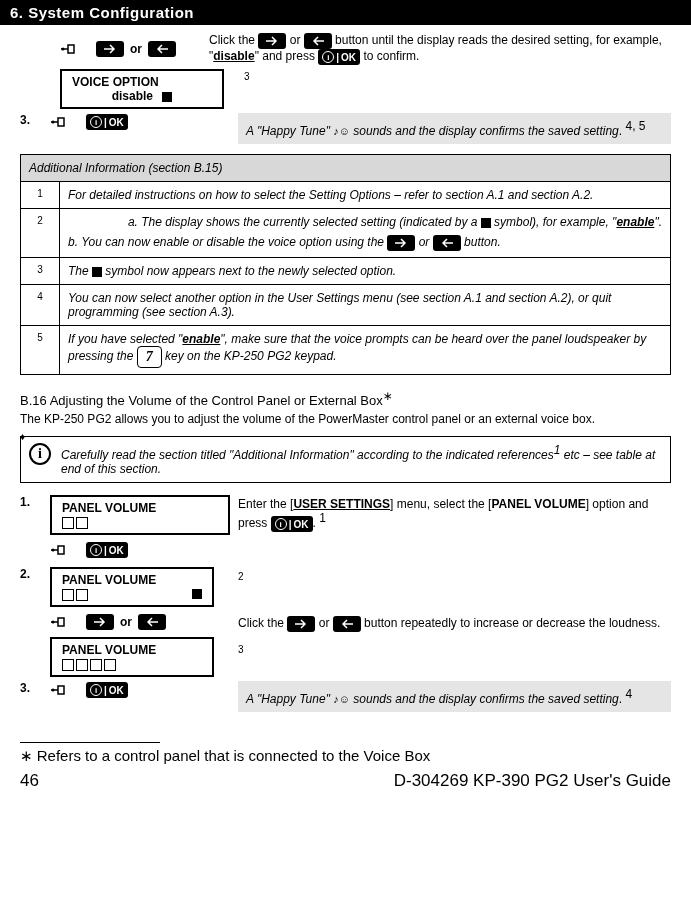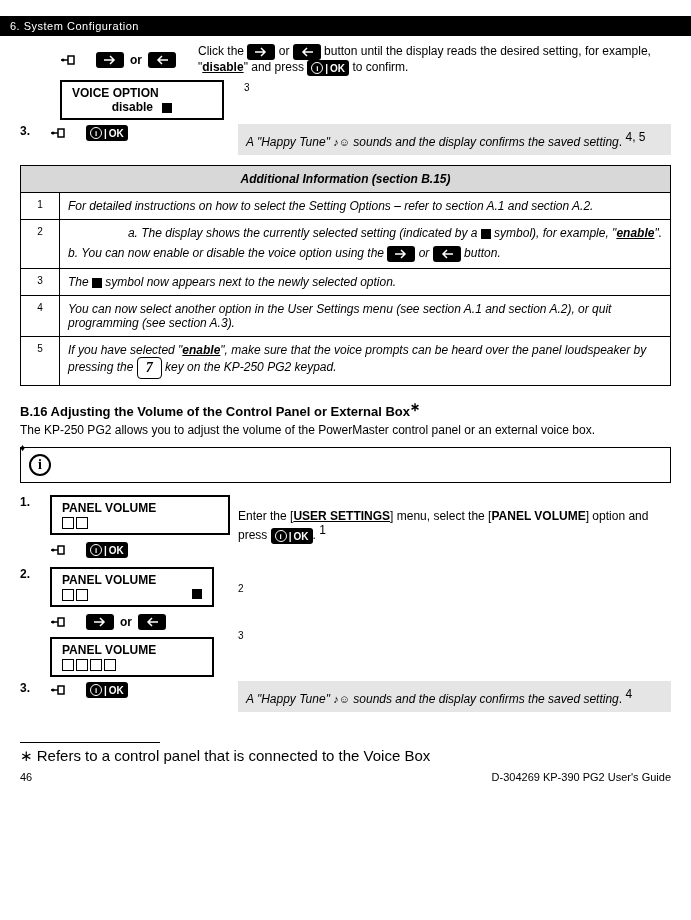--- a/index.html
+++ b/index.html
@@ -9,24 +9,24 @@
     color: #000;
     width: 691px;
     min-height: 920px;
     box-sizing: border-box;
     padding: 0 20px 8px 20px;
     position: relative;
   }
   .chapter-bar {
     background:#000;
     color:#fff;
-    font-weight:normal;
-    font-size:11px;
+    font-weight:bold;
+    font-size:15px;
     padding:4px 10px;
-    margin:16px -20px 8px -20px;
+    margin:0 -20px 8px -20px;
     letter-spacing:0.5px;
   }
   .row { display:flex; align-items:flex-start; gap:8px; margin-bottom:4px; }
   .icon-hand {
     display:inline-flex;
     align-items:center;
     margin-right:4px;
   }
   .hand-svg { display:inline-block; }
   .lcd-box {
@@ -75,22 +75,22 @@
     margin:10px 0 12px 0;
   }
   table.info td {
     border:1px solid #000;
     padding:6px 8px;
     vertical-align:top;
     font-style:italic;
   }
   table.info td.head {
     background:#d8d8d8;
-    text-align:center;
-    font-weight:bold;
+    text-align:left;
+    font-weight:normal;
     font-style:italic;
   }
   table.info td.num {
     width:22px;
     text-align:center;
     font-size:10px;
     font-style:normal;
     vertical-align:top;
   }
   .key7 {
@@ -98,21 +98,21 @@
     border:1px solid #000;
     border-radius:4px;
     padding:2px 8px;
     font-weight:bold;
     font-style:italic;
     font-family:serif;
     background:#fff;
     vertical-align:middle;
     font-size:14px;
   }
-  .h2 { font-weight:bold; font-size:13px; margin:14px 0 4px 0; }
+  .h2 { font-weight:normal; font-size:13px; margin:14px 0 4px 0; }
   .para { margin:4px 0; }
   .bullet { margin:4px 0 10px 0; padding-left:12px; }
   .bullet .diamond { float:left; margin-left:-12px; font-size:10px; position:relative; top:1px; }
   .note-box {
     border:1px solid #000;
     display:flex;
     gap:10px;
     padding:6px 8px;
     font-style:italic;
     margin-bottom:12px;
@@ -124,31 +124,31 @@
     border-radius:50%;
     font-weight:bold;
     font-style:normal;
     font-family:serif;
     display:flex; align-items:center; justify-content:center;
     font-size:14px;
     flex-shrink:0;
   }
   .step-num { width:22px; font-weight:bold; flex-shrink:0; }
   .step-left { width:180px; flex-shrink:0; }
-  .step-right { flex:1; padding-top:2px;margin-top:12px; }
+  .step-right { flex:1; padding-top:2px; }
   .foot-sep {
     border:none;
     border-top:1px solid #000;
     width:140px;
     margin:30px 0 4px 0;
   }
   .footer {
     display:flex;
     justify-content:space-between;
-    font-size:11px;
+    font-size:17px;
     margin-top:6px;
   }
   .sq { display:inline-block; width:10px; height:10px; background:#000; vertical-align:middle; }
   .sq-out { display:inline-block; width:10px; height:10px; border:1.5px solid #000; vertical-align:middle; margin-right:2px; }
   .infocircle-sm {
     display:inline-flex;
     width:10px;height:10px;
     border:1.5px solid #fff; border-radius:50%;
     align-items:center;justify-content:center;
     font-size:8px;font-weight:bold;font-style:normal;
@@ -177,21 +177,21 @@
         <svg width="14" height="10" viewBox="0 0 14 10">
           <path d="M1 5 H10 M7 1 L11 5 L7 9" stroke="#fff" stroke-width="1.5" fill="none"></path>
         </svg>
       </span>
     <b>or</b>
     <span class="arrow-pill">
         <svg width="14" height="10" viewBox="0 0 14 10">
           <path d="M13 5 H4 M7 1 L3 5 L7 9" stroke="#fff" stroke-width="1.5" fill="none"></path>
         </svg>
       </span>
-    <span style="flex:1; margin-left:16px;">
+    <span style="flex:1; margin-left:27px;">
       <span>Click the </span>
       <span class="arrow-pill">
           <svg width="14" height="10" viewBox="0 0 14 10">
             <path d="M1 5 H10 M7 1 L11 5 L7 9" stroke="#fff" stroke-width="1.5" fill="none"></path>
           </svg>
         </span>
       <span> or </span>
       <span class="arrow-pill">
           <svg width="14" height="10" viewBox="0 0 14 10">
             <path d="M13 5 H4 M7 1 L3 5 L7 9" stroke="#fff" stroke-width="1.5" fill="none"></path>
@@ -295,20 +295,23 @@
 <div class="h2">
   <span>B.16 Adjusting the Volume of the Control Panel or External Box</span><span class="sup">∗</span>
 </div>
 <div class="para">The KP-250 PG2 allows you to adjust the volume of the PowerMaster control panel or an external voice box.</div>
 <div class="bullet">
   <span class="diamond">♦</span>
 </div>
 
 <div class="note-box">
   <div class="info-icon">i</div>
+  <div>
+    <span>Carefully read the section titled "Additional Information" according to the indicated references</span><span class="sup" style="font-style:italic;">1</span><span> etc – see table at end of this section.</span>
+  </div>
 </div>
 
 <div class="row">
   <div class="step-num">1.</div>
   <div class="step-left">
     <div class="lcd-box">
       <div>PANEL VOLUME</div>
       <div><span class="sq-out"></span><span class="sq-out"></span></div>
     </div>
     <div class="sub-row" style="margin-top:6px;">
@@ -368,20 +371,35 @@
     </div>
     <div class="lcd-small-row" style="margin-top:6px;">
       <div class="lcd-box">
         <div>PANEL VOLUME</div>
         <div><span class="sq-out"></span><span class="sq-out"></span><span class="sq-out"></span><span class="sq-out"></span></div>
       </div>
     </div>
   </div>
   <div class="step-right">
     <div class="ref3" style="margin-bottom:34px;">2</div>
+    <div>
+      <span>Click the </span>
+      <span class="arrow-pill">
+          <svg width="14" height="10" viewBox="0 0 14 10">
+            <path d="M1 5 H10 M7 1 L11 5 L7 9" stroke="#fff" stroke-width="1.5" fill="none"></path>
+          </svg>
+        </span>
+      <span> or </span>
+      <span class="arrow-pill">
+          <svg width="14" height="10" viewBox="0 0 14 10">
+            <path d="M13 5 H4 M7 1 L3 5 L7 9" stroke="#fff" stroke-width="1.5" fill="none"></path>
+          </svg>
+        </span>
+      <span> button repeatedly to increase or decrease the loudness.</span>
+    </div>
     <div class="ref3" style="margin-top:10px;">3</div>
   </div>
 </div>
 
 <div class="row" style="margin-top:4px;">
   <div class="step-num">3.</div>
   <div class="step-left" style="display:flex;align-items:center;gap:6px;">
     <span class="icon-hand">
       <svg class="hand-svg" width="26" height="18" viewBox="0 0 26 18">
           <path d="M1 9 L8 9 L8 5 L14 5 L14 13 L8 13 L8 9" stroke="#000" stroke-width="1.5" fill="none"></path>

